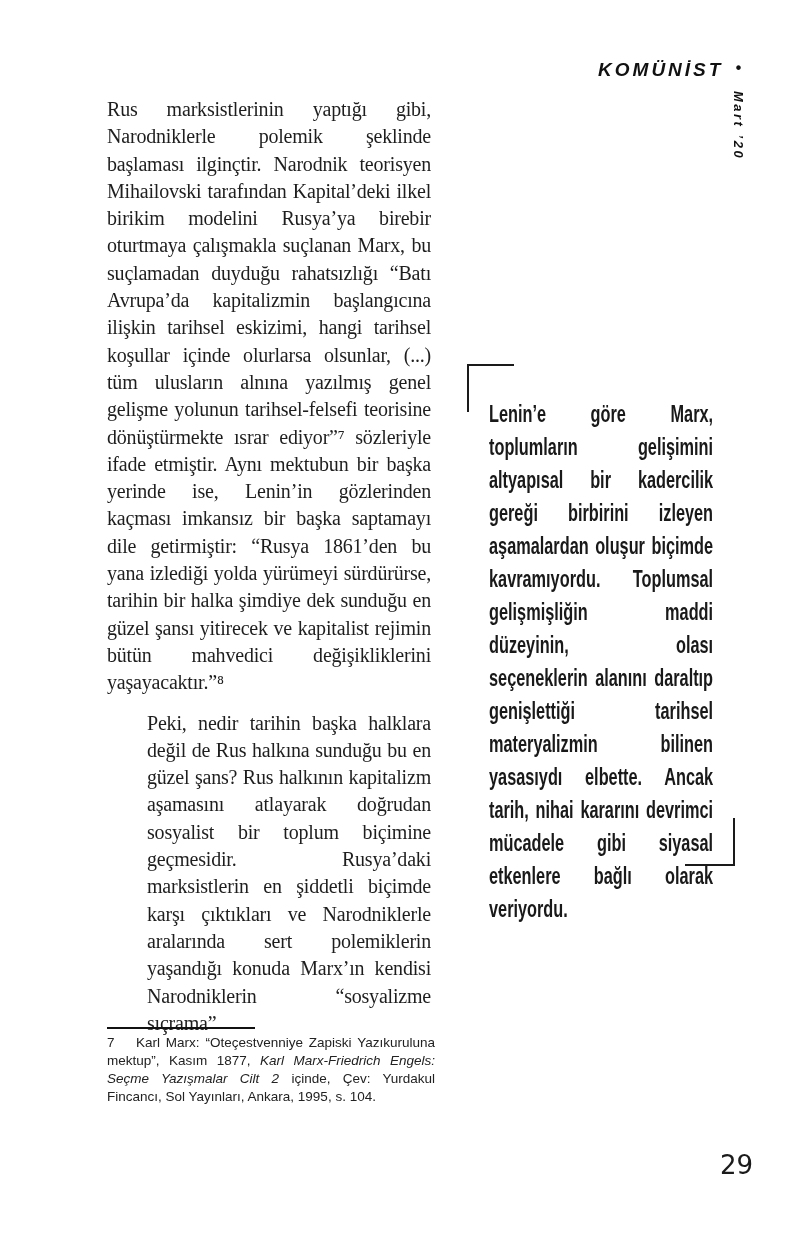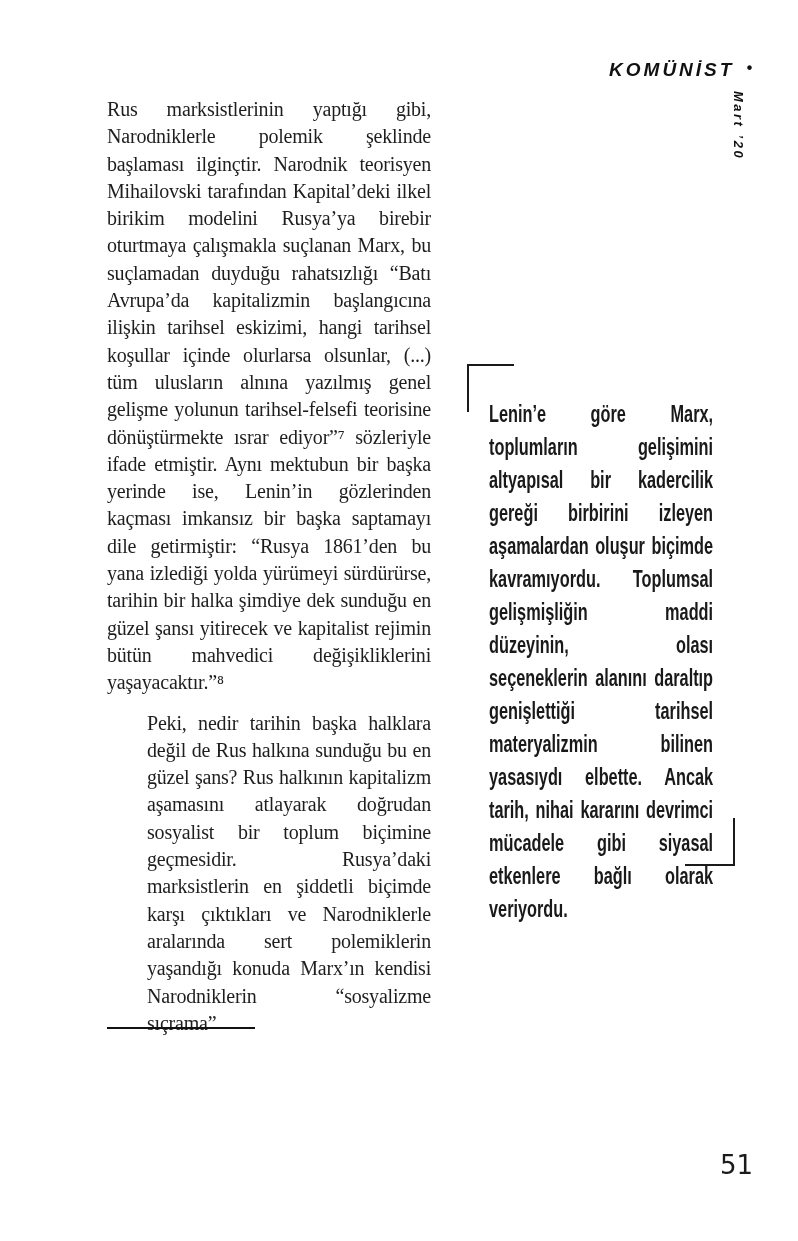--- a/index.html
+++ b/index.html
@@ -9,21 +9,21 @@
     height: 1241px;
     background: #ffffff;
     overflow: hidden;
     font-family: "Liberation Serif", serif;
   }
 
   
   .masthead {
     position: absolute;
     top: 59px;
-    right: 46px;
+    right: 57px;
     display: flex;
     align-items: flex-start;
     gap: 12px;
     font-family: "Liberation Sans", sans-serif;
     font-weight: 700;
     font-style: italic;
     color: #111111;
   }
   .mag-title {
     font-size: 19px;
@@ -143,17 +143,18 @@
 
   <div class="quote-bracket open"></div>
   <aside class="pullquote">
     <div class="pullquote-inner">Lenin’e göre Marx, toplumların gelişimini altyapısal bir kadercilik gereği birbirini izleyen aşamalardan oluşur biçimde kavramıyordu. Toplumsal gelişmişliğin maddi düzeyinin, olası seçeneklerin alanını daraltıp genişlettiği tarihsel materyalizmin bilinen yasasıydı elbette. Ancak tarih, nihai kararını devrimci mücadele gibi siyasal etkenlere bağlı olarak veriyordu.</div>
   </aside>
   <div class="quote-bracket close"></div>
 
   <div class="fn-rule"></div>
 
   <section class="footnotes">
+    <p class="footnote"><span class="fn-num">7</span><span>Karl Marx: “Oteçestvenniye Zapiski Yazıkuruluna mektup”, Kasım 1877, </span><em>Karl Marx-Friedrich Engels: Seçme Yazışmalar Cilt 2</em><span> içinde, Çev: Yurdakul Fincancı, Sol Yayınları, Ankara, 1995, s. 104.</span></p>
   </section>
 
-  <div class="page-number">51</div>
+  <div class="page-number">29</div>
 
 </div>
 
 </body></html>

